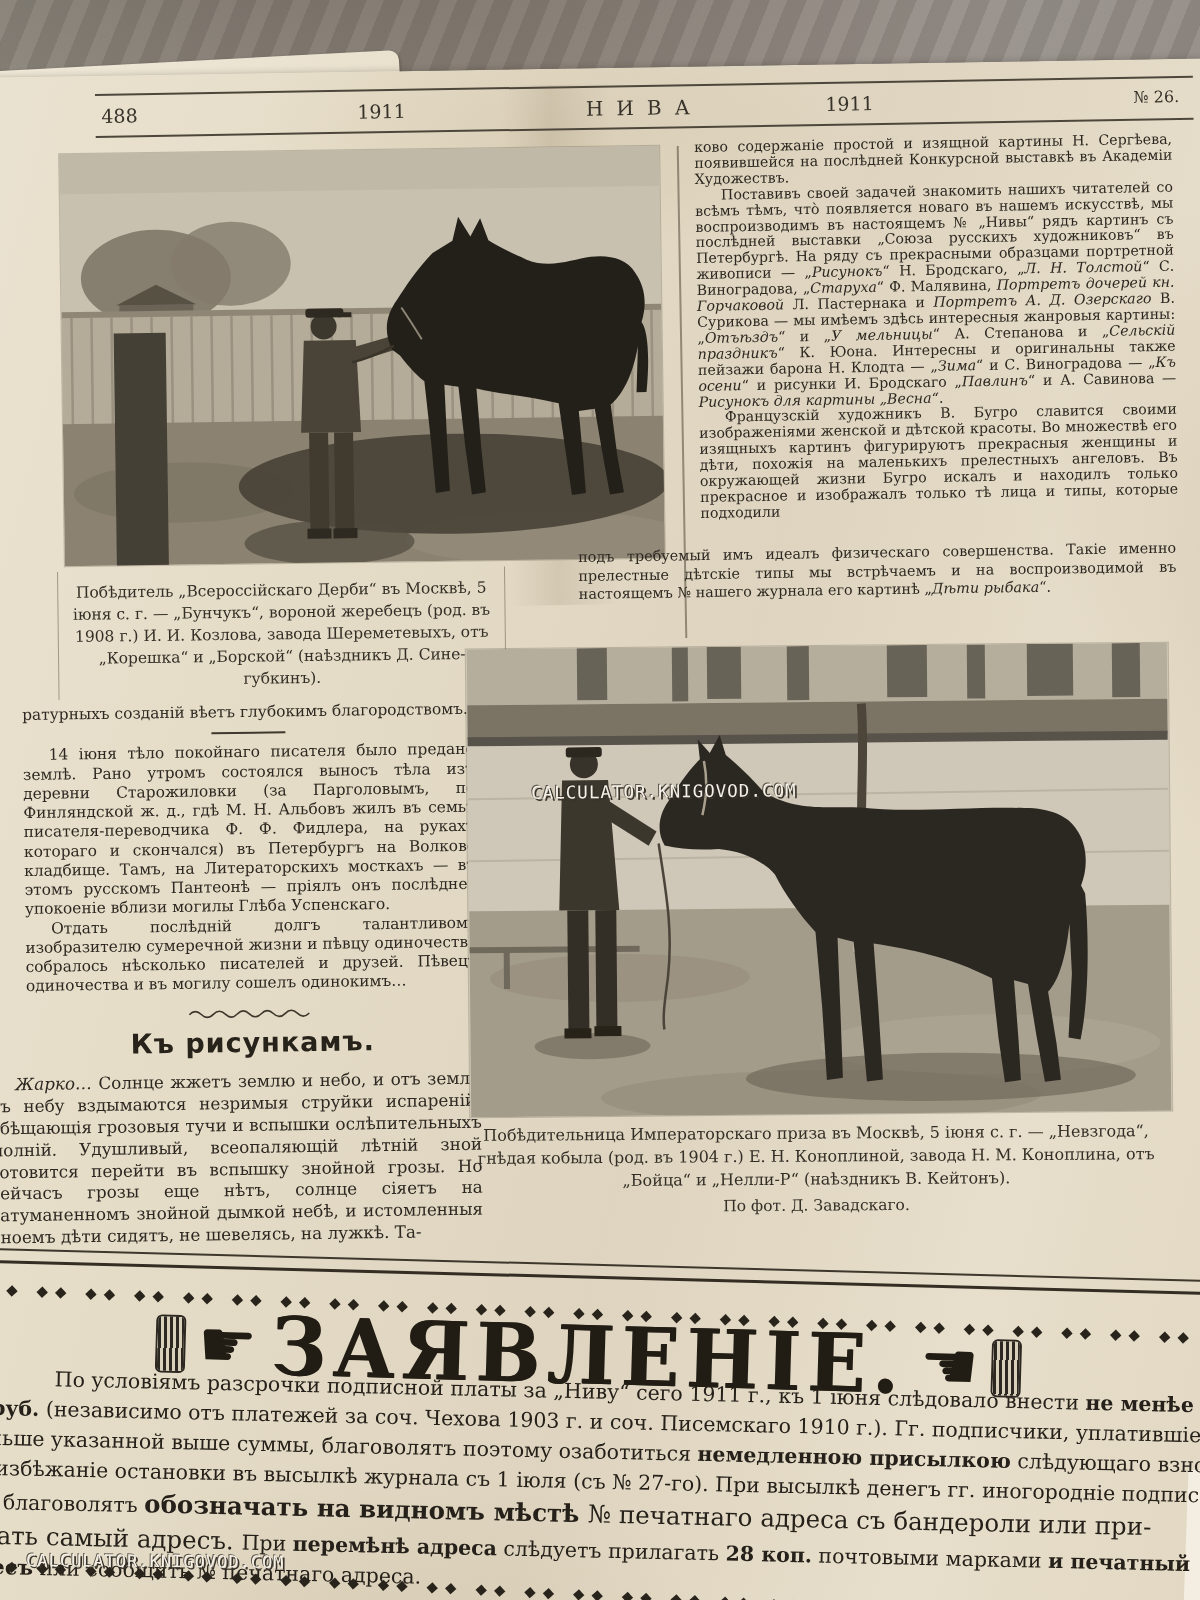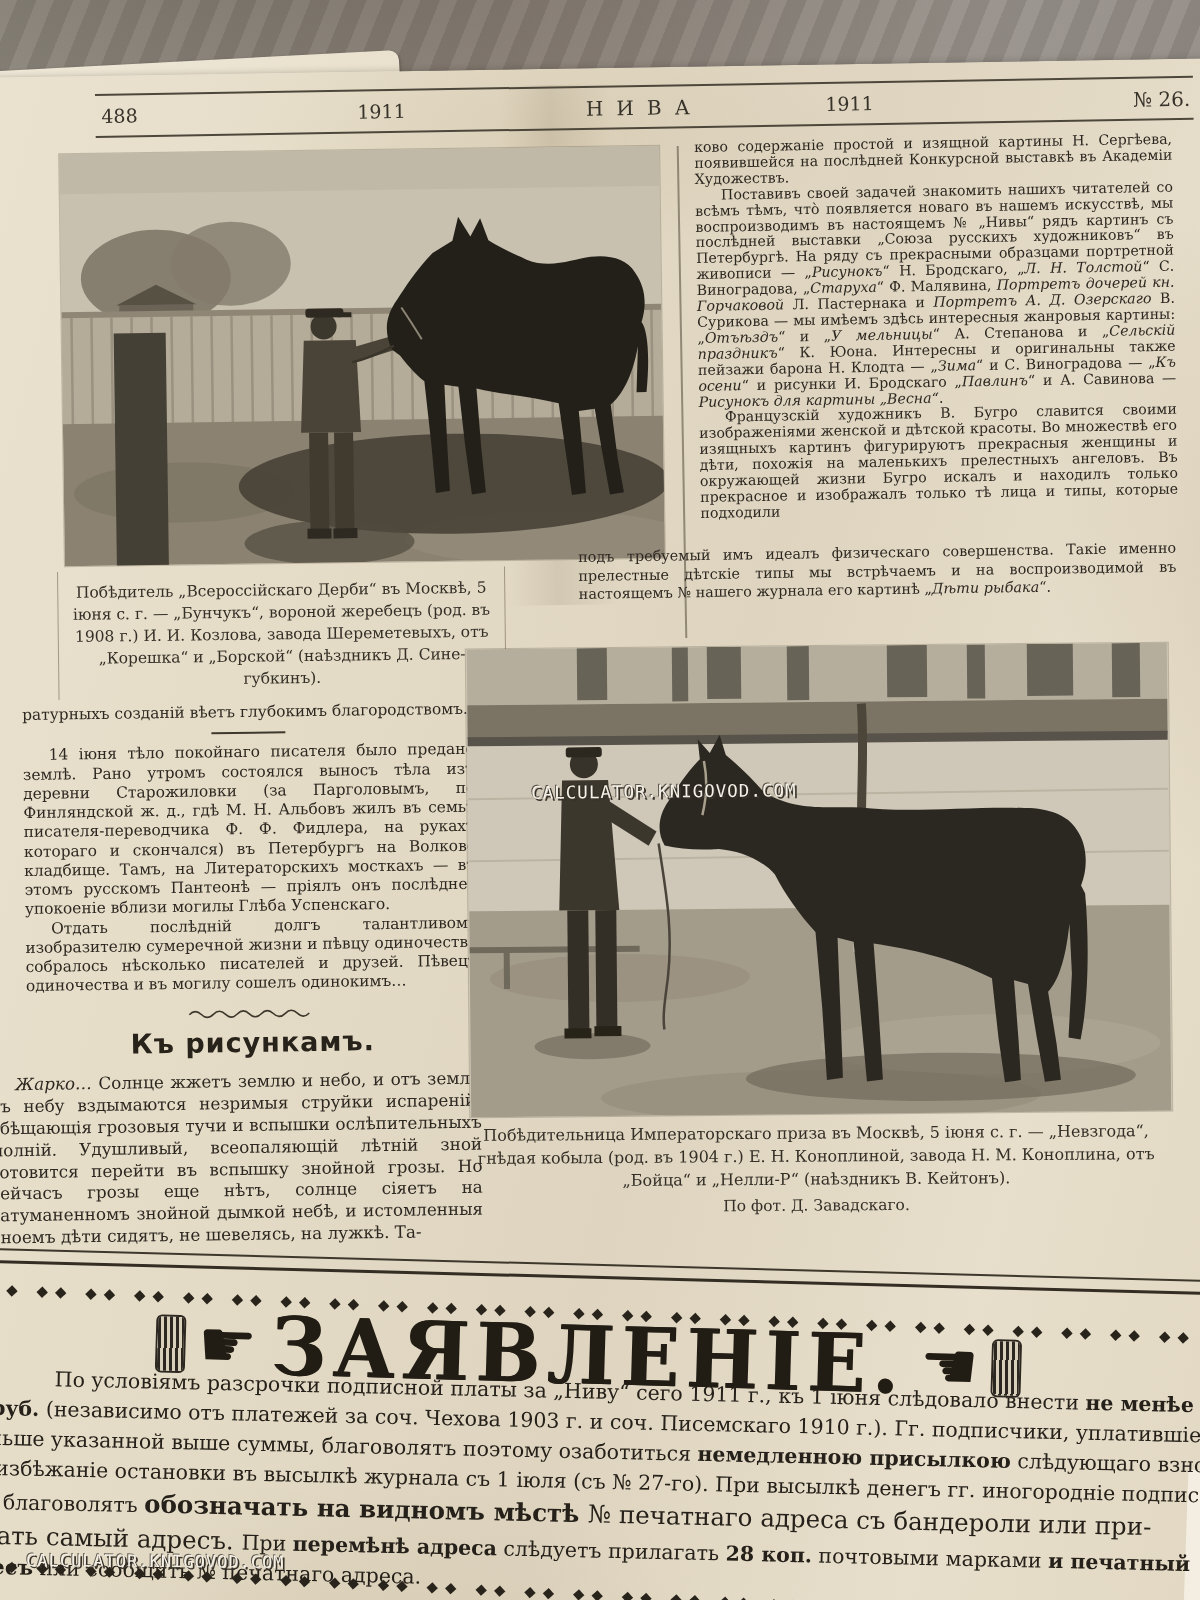--- a/index.html
+++ b/index.html
@@ -31,21 +31,21 @@
   .edge-strip-right{position:absolute;right:-4px;top:1470px;width:18px;height:140px;background:#f3eee1;transform:rotate(2deg);}
 
   
   .hdr{position:absolute;left:95px;top:94px;width:1098px;height:40px;transform:rotate(-0.95deg);transform-origin:left top;
     border-top:2px solid #4d473b;border-bottom:2px solid #4d473b;font-size:19px;color:#37322a;}
   .hdr span{position:absolute;top:9px;}
   .h-num{left:6px;}
   .h-y1{left:262px;}
   .h-title{left:50%;transform:translateX(-50%);letter-spacing:13px;font-size:20px;}
   .h-y2{left:730px;}
-  .h-issue{right:3px;top:4px;font-size:20px;}
+  .h-issue{right:14px;top:4px;font-size:16px;}
 
   
   .photo{position:absolute;overflow:hidden;box-shadow:0 0 0 1px rgba(95,85,65,.3);}
   .photo1{left:62px;top:150px;width:600px;height:412px;transform:rotate(-0.8deg);background:#c7c0af;}
   .photo2{left:468px;top:646px;width:702px;height:468px;transform:rotate(-0.55deg);background:#cdc6b6;}
   .photo svg{display:block;width:100%;height:100%;}
 
   .wm{font-family:"DejaVu Sans Mono", monospace;color:#f4f0e7;letter-spacing:1px;
     text-shadow:2px 2px 0 #37322a, -1px -1px 0 rgba(40,35,28,.7);white-space:nowrap;}
   .wm-photo{position:absolute;left:64px;top:134px;font-size:17.5px;}

